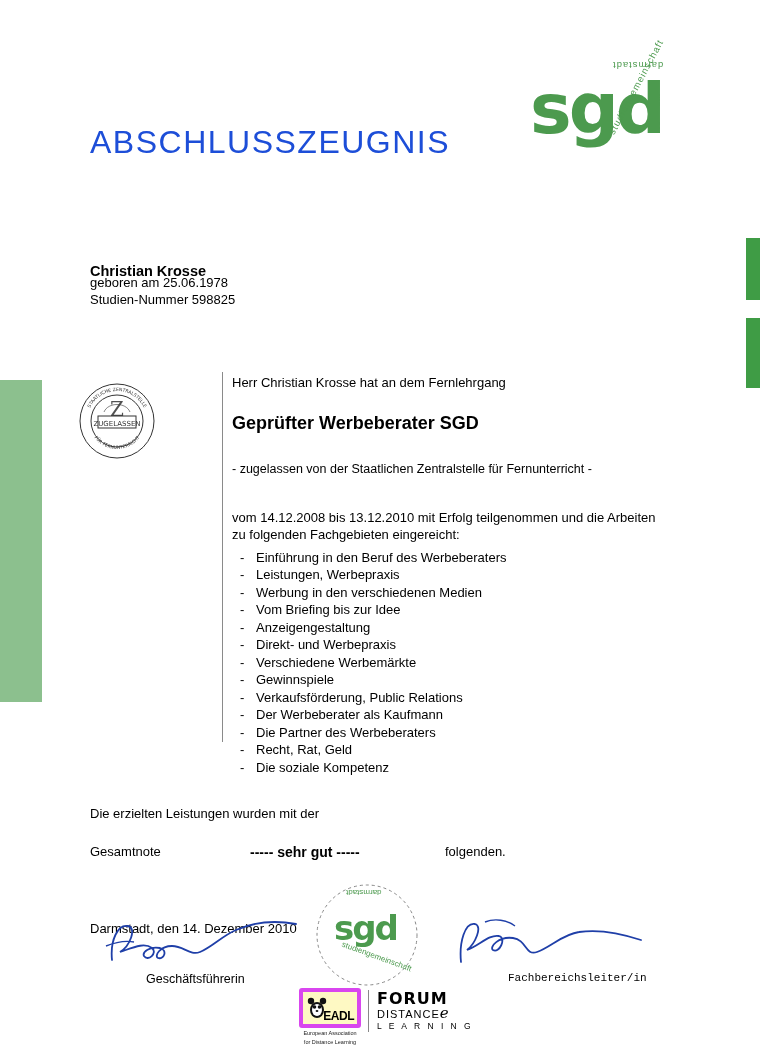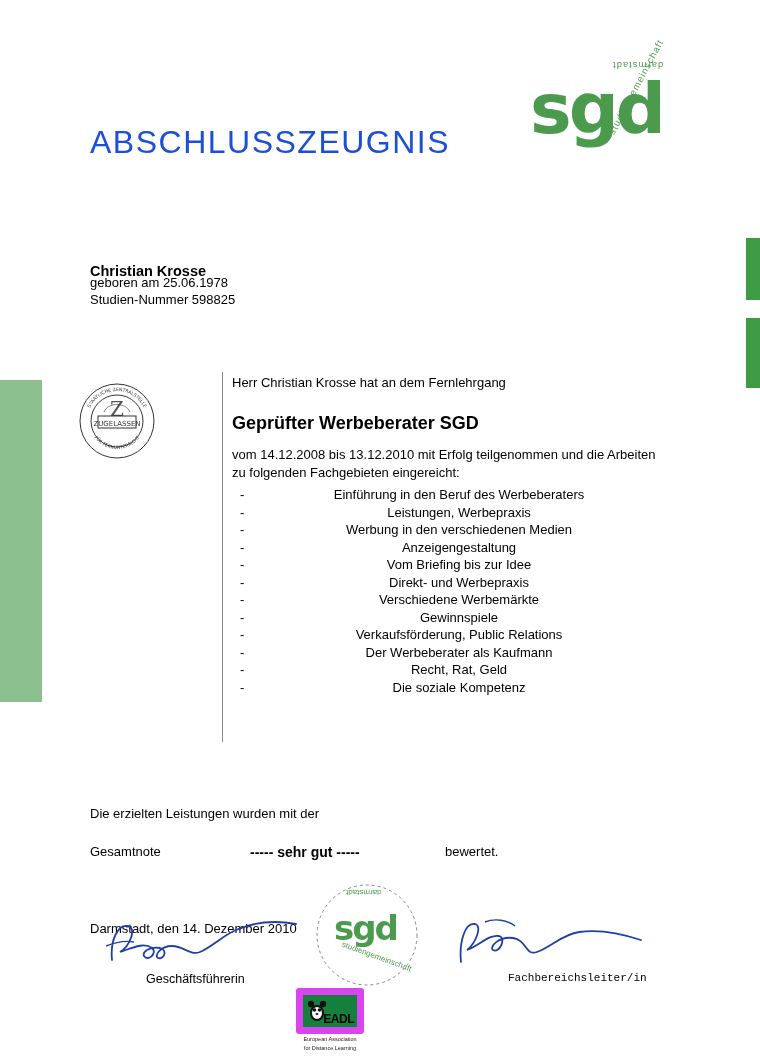--- a/index.html
+++ b/index.html
@@ -121,32 +121,31 @@
   .course {
     font-weight: bold;
     font-size: 18px;
     margin: 23px 0 0 0;
   }
   .approval {
     margin: 29px 0 0 0;
     font-size: 12.5px;
   }
   .period {
-    margin: 14px 0 0 0;
+    margin: 30px 0 0 0;
   }
   .subjects {
     list-style: none;
     margin: 5px 0 0 0;
     padding: 0;
   }
   .subjects li {
     position: relative;
     padding-left: 24px;
     line-height: 17.5px;
-    text-align: center;
   }
   .subjects li:before {
     content: "-";
     position: absolute;
     left: 8px;
     top: 0;
   }
 
   .results {
     position: absolute;
@@ -252,25 +251,25 @@
     position: absolute;
     left: 0;
     top: 0;
     width: 68px;
     text-align: center;
   }
   .eadl-box {
     width: 54px;
     height: 32px;
     margin: 0 auto;
-    border: 7px solid #d946ef;
+    border: 4px solid #d946ef;
     border-radius: 3px;
     position: relative;
     overflow: hidden;
-    background: #15803d;
+    background: #fef9c3;
   }
   .eadl-text {
     font-size: 5.5px;
     line-height: 6.5px;
     margin-top: 2px;
     color: #222;
   }
   .eadl-word {
     position: absolute;
     right: 3px;
@@ -360,43 +359,45 @@
       </text>
       <text x="39" y="34" font-family="DejaVu Serif, serif" font-size="20" text-anchor="middle" fill="#333" opacity="0.85">Z</text>
     </svg>
   </div>
 
   <div class="vline"></div>
 
   <div class="body-col">
     <p class="lead">Herr Christian Krosse hat an dem Fernlehrgang</p>
     <p class="course">Geprüfter Werbeberater SGD</p>
+    <p class="approval">- zugelassen von der Staatlichen Zentralstelle für Fernunterricht -</p>
     <p class="period">vom 14.12.2008 bis 13.12.2010 mit Erfolg teilgenommen und die Arbeiten zu folgenden Fachgebieten eingereicht:</p>
     <ul class="subjects">
       <li>Einführung in den Beruf des Werbeberaters</li>
       <li>Leistungen, Werbepraxis</li>
       <li>Werbung in den verschiedenen Medien</li>
+      <li>Vom Briefing bis zur Idee</li>
       <li>Anzeigengestaltung</li>
-      <li>Vom Briefing bis zur Idee</li>
       <li>Direkt- und Werbepraxis</li>
       <li>Verschiedene Werbemärkte</li>
       <li>Gewinnspiele</li>
       <li>Verkaufsförderung, Public Relations</li>
       <li>Der Werbeberater als Kaufmann</li>
+      <li>Die Partner des Werbeberaters</li>
       <li>Recht, Rat, Geld</li>
       <li>Die soziale Kompetenz</li>
     </ul>
   </div>
 
   <div class="results">Die erzielten Leistungen wurden mit der</div>
 
   <div class="grade-row">
     <span class="grade-label">Gesamtnote</span>
     <span class="grade-value">----- sehr gut -----</span>
-    <span class="grade-suffix">bewertet.</span>
+    <span class="grade-suffix">folgenden.</span>
   </div>
 
   <div class="place-date">Darmstadt, den 14. Dezember 2010</div>
 
   <div class="sig-left">
     <svg width="210" height="56" viewBox="0 0 210 56">
       <path d="M8,44 C6,24 14,8 24,10 C33,12 26,30 16,36 C28,32 40,26 48,32 C54,37 44,46 40,40 C38,36 46,30 56,32 C64,34 60,44 54,42 C50,40 56,30 68,30 C80,30 86,40 96,36 C108,31 118,20 132,14 C150,6 170,4 192,8" fill="none" stroke="#1f3fa8" stroke-width="1.8" stroke-linecap="round"></path>
       <path d="M2,30 C12,26 20,24 30,26" fill="none" stroke="#1f3fa8" stroke-width="1.4"></path>
     </svg>
   </div>
@@ -429,15 +430,22 @@
           <circle cx="16" cy="5" r="3.2" fill="#111"></circle>
           <circle cx="7.5" cy="11" r="1.8" fill="#111"></circle>
           <circle cx="12.5" cy="11" r="1.8" fill="#111"></circle>
           <ellipse cx="10" cy="15" rx="1.4" ry="1" fill="#111"></ellipse>
         </svg>
         <span class="eadl-word">EADL</span>
       </div>
       <div class="eadl-text">European Association</div>
       <div class="eadl-text">for Distance Learning</div>
     </div>
+    <div class="forum">
+      <div class="forum-line1">FORUM</div>
+      <div class="forum-line2">
+        <span>DISTANCE</span><span class="forum-e">e</span>
+      </div>
+      <div class="forum-line3">L E A R N I N G</div>
+    </div>
   </div>
 
 </div>
 
 </body></html>

